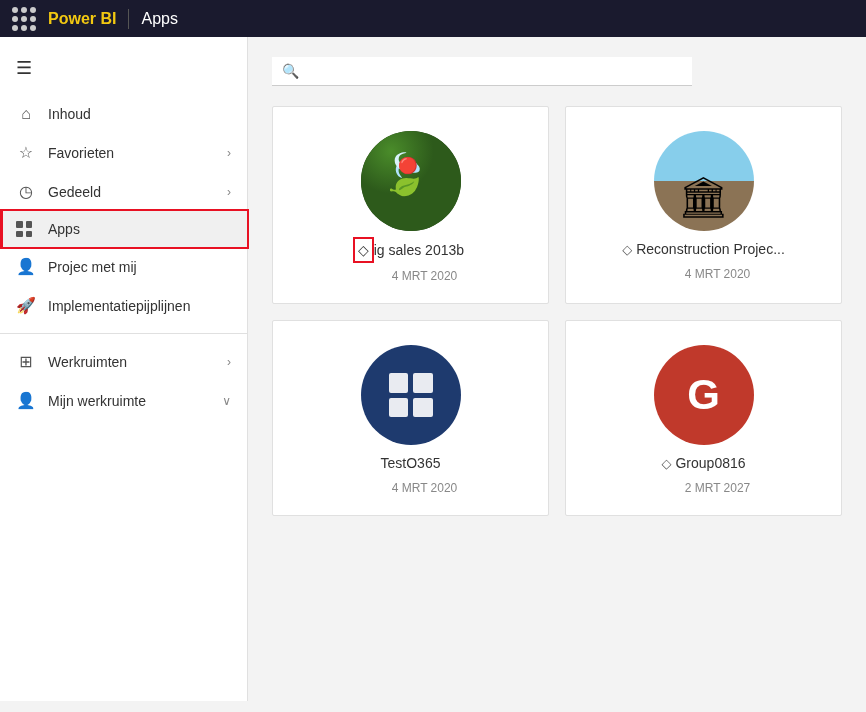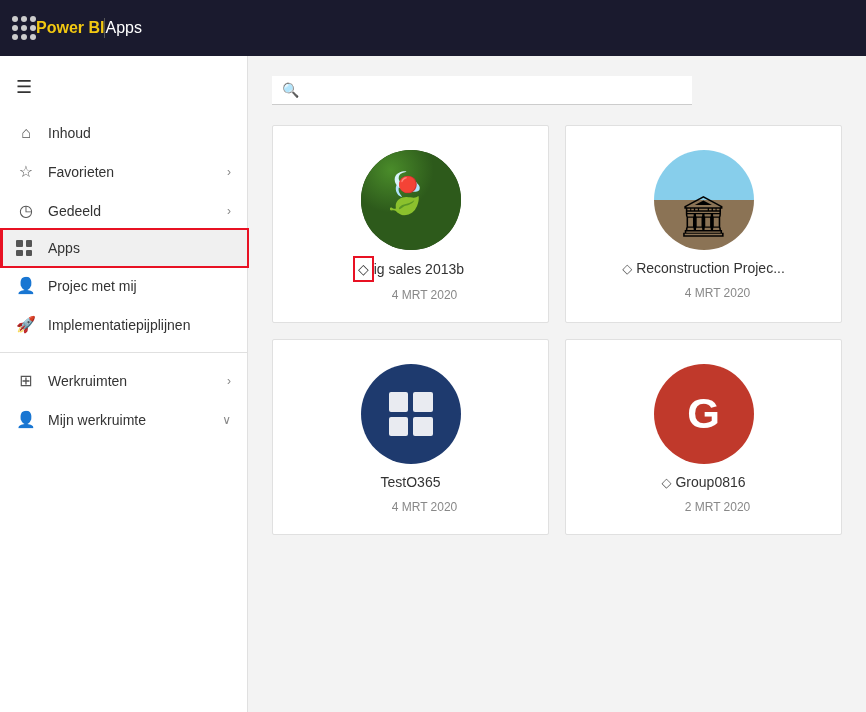--- a/index.html
+++ b/index.html
@@ -3,23 +3,23 @@
   <meta charset="utf-8">
   <style>
     * { box-sizing: border-box; margin: 0; padding: 0; }
     body { font-family: 'Segoe UI', Arial, sans-serif; background: #f3f3f3; width: 866px; height: 712px; overflow: hidden; }
 
     
     .topbar {
       display: flex;
       align-items: center;
       background: #1a1a2e;
-      height: 56px;
+      height: 37px;
       padding: 8px 12px;
-      gap: 0;
+      gap: 12px;
     }
     .topbar-dots {
       display: grid;
       grid-template-columns: repeat(3,6px);
       grid-template-rows: repeat(3,6px);
       gap: 3px;
       cursor: pointer;
     }
     .topbar-dots span {
       width: 6px; height: 6px;
@@ -395,19 +395,19 @@
       </div>
 
       <div class="app-card">
         <div class="app-avatar" style="background:#c0392b; width:100px; height:100px; border-radius:50%; display:flex; align-items:center; justify-content:center; font-size:42px; font-weight:700; color:#fff;">
           <span>G</span>
         </div>
         <div class="app-name">
           <span class="diamond-icon">◇</span>
           <span>Group0816</span>
         </div>
-        <div class="app-date">2 MRT 2020</div>
+        <div class="app-date">2 MRT 2027</div>
       </div>
 
     </div>
   </div>
 
 </div>
 
 </body></html>

